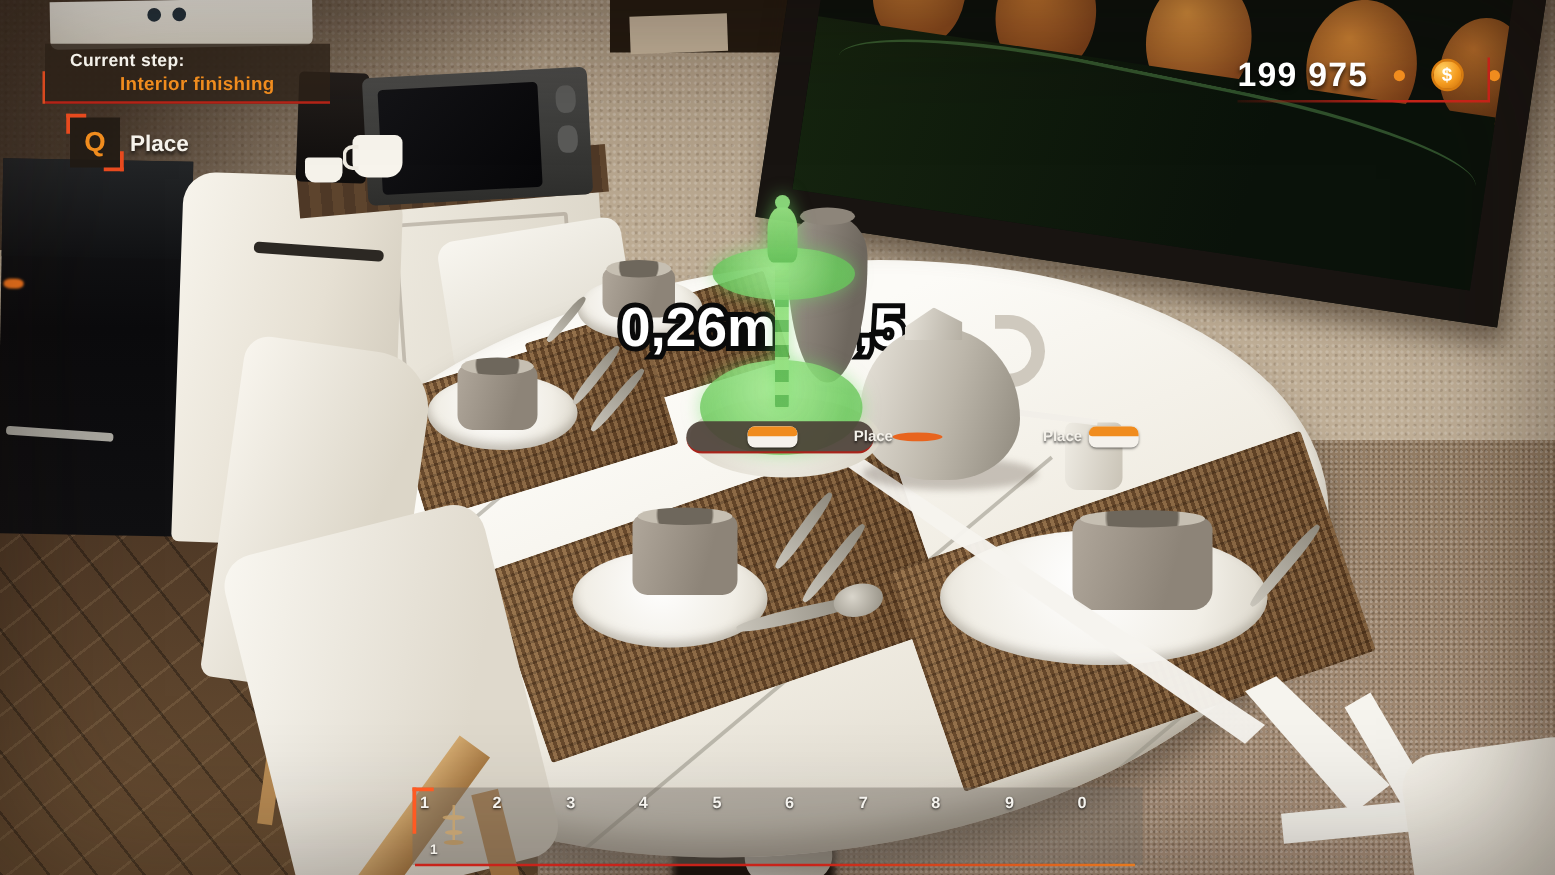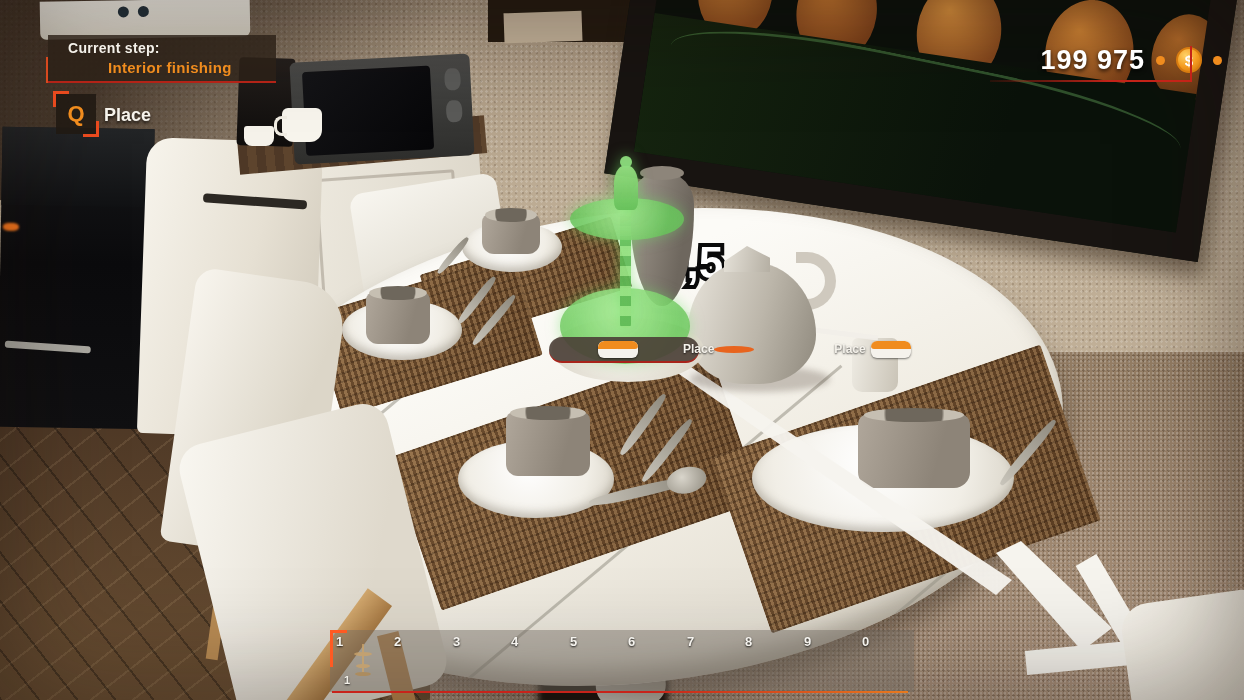--- a/index.html
+++ b/index.html
@@ -170,37 +170,37 @@
   .stand-finial{left:614px;top:166px;width:24px;height:44px;border-radius:40% 40% 20% 20%;
     background:linear-gradient(180deg,rgba(150,225,130,.95),rgba(100,190,88,.9));}
   .stand-finial::before{content:"";position:absolute;left:6px;top:-10px;width:12px;height:12px;border-radius:50%;
     background:rgba(140,220,125,.95);}
 
   
   .measure-svg{left:0;top:0;width:1244px;height:700px;z-index:8;}
 
   
   .hud{z-index:50;}
-  .step-panel{left:48px;top:35px;width:228px;height:48px;z-index:50;
+  .step-panel{left:36px;top:35px;width:228px;height:48px;z-index:50;
     background:rgba(44,33,23,.82);
     border-bottom:2px solid #b32317;text-align:right;}
   .step-panel::after{content:"";position:absolute;left:-2px;bottom:-2px;width:2px;height:26px;background:#d8491f;}
   .step-label{left:20px;top:5px;font-size:14px;font-weight:bold;color:#f4f1ea;letter-spacing:.3px;}
   .step-value{left:20px;top:24px;font-size:15px;font-weight:bold;color:#f08c1e;letter-spacing:.3px;margin-left:40px;}
   .qkey{left:56px;top:94px;width:40px;height:40px;z-index:50;background:rgba(32,25,18,.88);
     display:flex;align-items:center;justify-content:center;position:absolute;}
   .qkey-letter{position:static!important;font-size:22px;font-weight:bold;color:#f08c1e;}
   .qkey::before{content:"";position:absolute;left:-3px;top:-3px;width:13px;height:13px;
     border-left:3px solid #e84a1e;border-top:3px solid #e84a1e;}
   .qkey::after{content:"";position:absolute;right:-3px;bottom:-3px;width:13px;height:13px;
     border-right:3px solid #e84a1e;border-bottom:3px solid #e84a1e;}
   .list-label{left:104px;top:105px;z-index:50;font-size:18px;font-weight:bold;color:#f6f3ec;
     text-shadow:0 2px 3px rgba(0,0,0,.7);}
-  .money{left:1012px;top:42px;width:210px;height:36px;z-index:50;display:flex;align-items:center;
-    justify-content:flex-end;gap:11px;position:absolute;}
+  .money{left:990px;top:42px;width:210px;height:36px;z-index:50;display:flex;align-items:center;
+    justify-content:space-between;gap:11px;position:absolute;}
   .money *{position:static!important;}
   .money-amount{font-size:27px;font-weight:bold;color:#fff;letter-spacing:1px;
     text-shadow:0 2px 4px rgba(0,0,0,.8);}
   .money-dot{width:9px;height:9px;border-radius:50%;background:#f08c1e;}
   .coin{width:26px;height:26px;border-radius:50%;display:flex;align-items:center;justify-content:center;
     background:radial-gradient(circle at 35% 30%,#ffd266,#f49a1e 55%,#c9700e);
     border:2px solid #d87c10;font-size:15px;font-weight:bold;color:#fff;}
   .money-line{left:990px;top:80px;width:202px;height:2px;z-index:50;
     background:linear-gradient(90deg,rgba(140,20,12,.2),#c42318 60%,#c42318);}
   .money-line::after{content:"";position:absolute;right:0;top:-34px;width:2px;height:34px;background:#c42318;}
@@ -329,20 +329,21 @@
     </svg>
 
     <div class="measure-label m-mid">0,5</div>
 
     <div class="vase"></div>
     <div class="jug-handle"></div>
     <div class="jug-shadow"></div>
     <div class="jug"></div>
     <div class="jug-spout"></div>
 
+    <div class="measure-label m-left">0,26m</div>
 
     <div class="stand-underplate"></div>
     <div class="preview stand-bottom"></div>
     <div class="preview stand-column"></div>
     <div class="preview stand-top"></div>
     <div class="preview stand-finial"></div>
 
     <div class="chair-left-leg"></div>
     <div class="chair-left-leg2"></div>
     <div class="chair-left"></div>

